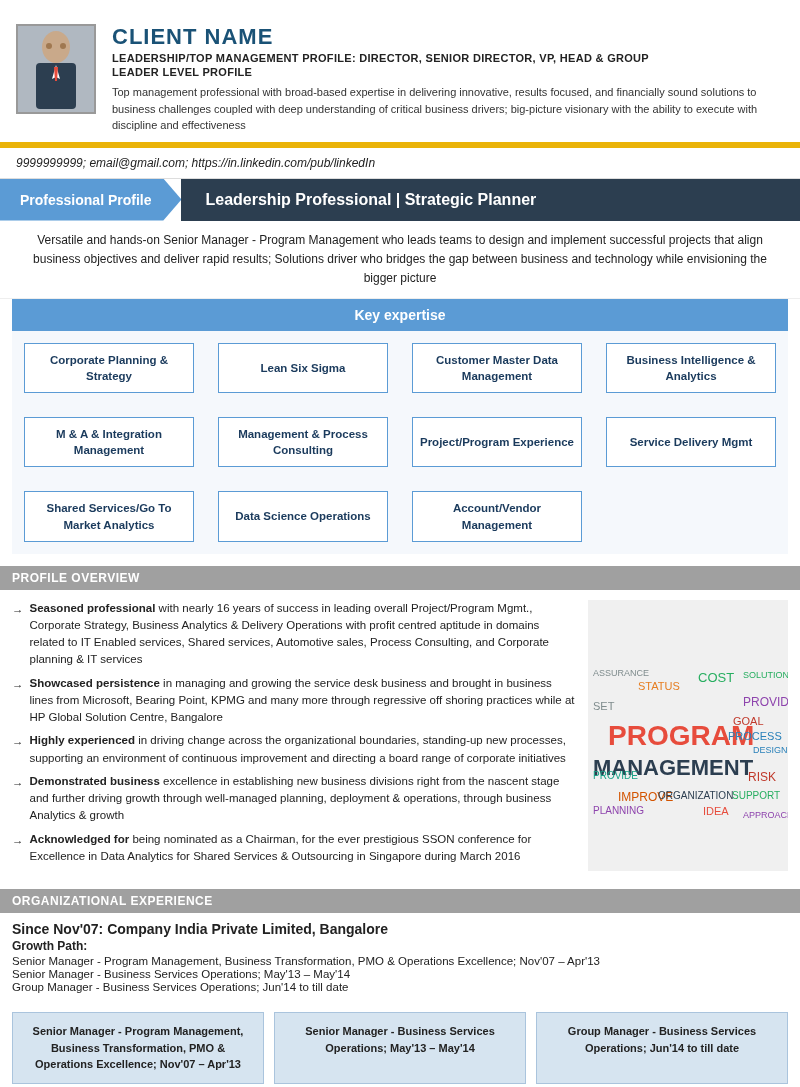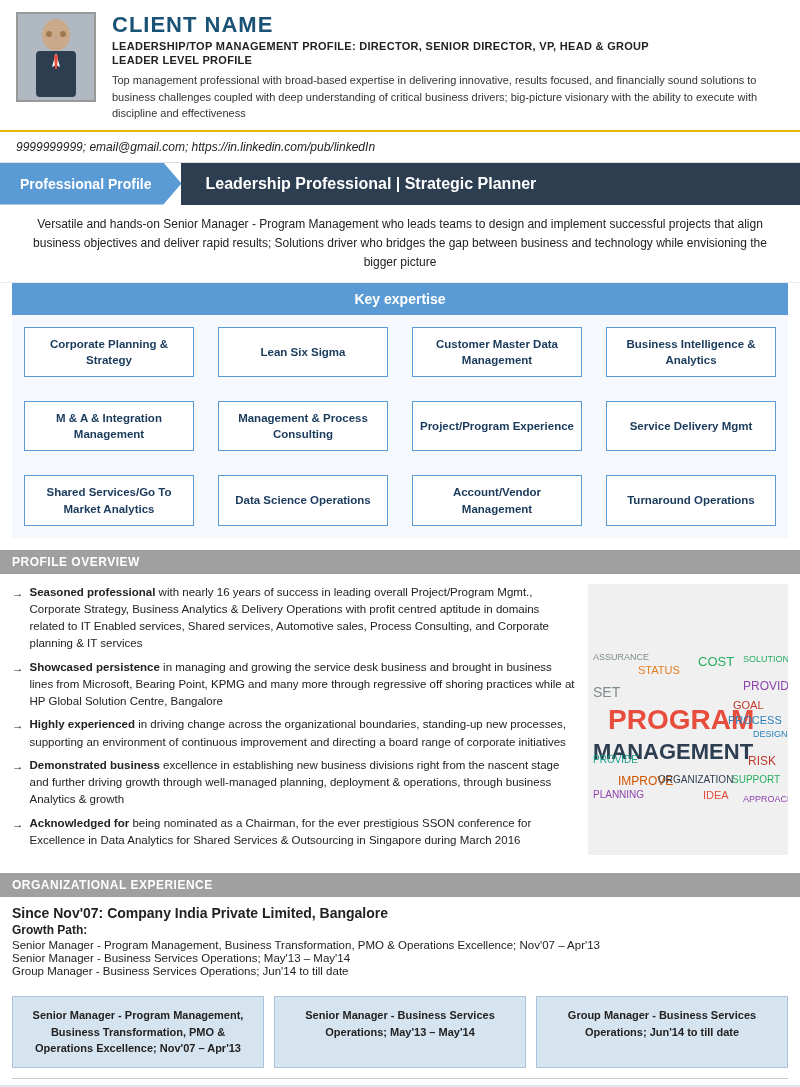--- a/index.html
+++ b/index.html
@@ -11,21 +11,22 @@
       width: 800px;
       min-height: 1087px;
     }
 
     
     .header {
       display: flex;
       align-items: flex-start;
       padding: 12px 16px 8px 16px;
       background: #fff;
-      border-bottom: 2px solid #eab308;
+      border-bottom: 6px solid #eab308;
+      margin-top: 12px;
     }
     .avatar {
       width: 80px;
       height: 90px;
       background: #b0b8c1;
       border: 2px solid #999;
       flex-shrink: 0;
       display: flex;
       align-items: center;
       justify-content: center;
@@ -293,21 +294,20 @@
     <div class="expertise-box">Lean Six Sigma</div>
     <div class="expertise-box">Customer Master Data Management</div>
     <div class="expertise-box">Business Intelligence &amp; Analytics</div>
     <div class="expertise-box">M &amp; A &amp; Integration Management</div>
     <div class="expertise-box">Management &amp; Process Consulting</div>
     <div class="expertise-box">Project/Program Experience</div>
     <div class="expertise-box">Service Delivery Mgmt</div>
     <div class="expertise-box">Shared Services/Go To Market Analytics</div>
     <div class="expertise-box">Data Science Operations</div>
     <div class="expertise-box">Account/Vendor Management</div>
-    <div class="expertise-box">Turnaround Operations</div>
   </div>
 
 <div class="section-header">
   <span>Profile Overview</span>
 </div>
 <div class="profile-overview-content">
   <div class="profile-overview-text" id="profile-bullets">
   <div class="bullet-item">
         <span class="bullet-arrow">→</span>
         <span class="bullet-text"><strong>Seasoned professional</strong> with nearly 16 years of success in leading overall Project/Program Mgmt., Corporate Strategy, Business Analytics &amp; Delivery Operations with profit centred aptitude in domains related to IT Enabled services, Shared services, Automotive sales, Process Consulting, and Corporate planning &amp; IT services</span>
@@ -339,21 +339,21 @@
         <span class="wc-word" style="font-size: 11px; color: rgb(192, 57, 43); left: 145px; top: 65px; font-weight: normal;">GOAL</span>
         <span class="wc-word" style="font-size: 11px; color: rgb(41, 128, 185); left: 140px; top: 80px; font-weight: normal;">PROCESS</span>
         <span class="wc-word" style="font-size: 9px; color: rgb(127, 140, 141); left: 5px; top: 18px; font-weight: normal;">ASSURANCE</span>
         <span class="wc-word" style="font-size: 10px; color: rgb(22, 160, 133); left: 5px; top: 120px; font-weight: normal;">PROVIDE</span>
         <span class="wc-word" style="font-size: 12px; color: rgb(211, 84, 0); left: 30px; top: 140px; font-weight: normal;">IMPROVE</span>
         <span class="wc-word" style="font-size: 10px; color: rgb(142, 68, 173); left: 5px; top: 155px; font-weight: normal;">PLANNING</span>
         <span class="wc-word" style="font-size: 10px; color: rgb(44, 62, 80); left: 70px; top: 140px; font-weight: normal;">ORGANIZATION</span>
         <span class="wc-word" style="font-size: 10px; color: rgb(39, 174, 96); left: 144px; top: 140px; font-weight: normal;">SUPPORT</span>
         <span class="wc-word" style="font-size: 11px; color: rgb(231, 76, 60); left: 115px; top: 155px; font-weight: normal;">IDEA</span>
         <span class="wc-word" style="font-size: 12px; color: rgb(192, 57, 43); left: 160px; top: 120px; font-weight: normal;">RISK</span>
-        <span class="wc-word" style="font-size: 14px; color: rgb(127, 140, 141); left: 5px; top: 50px; font-weight: normal;">SET</span>
+        <span class="wc-word" style="font-size: 11px; color: rgb(127, 140, 141); left: 5px; top: 50px; font-weight: normal;">SET</span>
         <span class="wc-word" style="font-size: 9px; color: rgb(41, 128, 185); left: 165px; top: 95px; font-weight: normal;">DESIGN</span>
         <span class="wc-word" style="font-size: 9px; color: rgb(39, 174, 96); left: 155px; top: 20px; font-weight: normal;">SOLUTION</span>
         <span class="wc-word" style="font-size: 9px; color: rgb(142, 68, 173); left: 155px; top: 160px; font-weight: normal;">APPROACH</span>
       </div>
   </div>
 </div>
 
 <div class="section-header">
   <span>Organizational Experience</span>
 </div>

